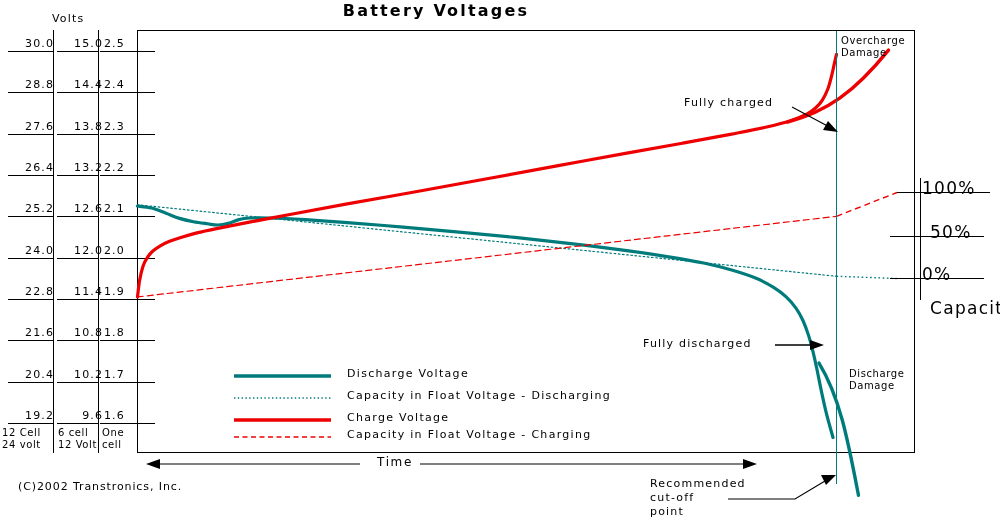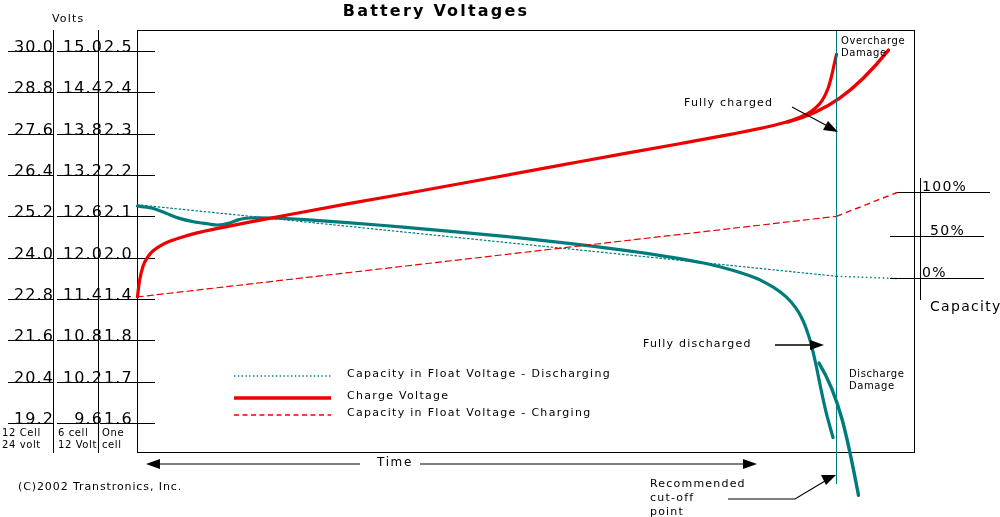--- a/index.html
+++ b/index.html
@@ -4,32 +4,32 @@
 <style>
   html,body{margin:0;padding:0;background:#fff;}
   body{width:1000px;height:517px;position:relative;overflow:hidden;
        font-family:"DejaVu Sans","Liberation Sans",sans-serif;color:#000;}
   .abs{position:absolute;}
 
   #title{left:0;top:0;width:872px;text-align:center;font-size:16px;font-weight:bold;
          letter-spacing:2.2px;top:1px;}
   #volts-label{left:52px;top:12px;font-size:11px;letter-spacing:1.2px;}
 
-  .axislbl{font-size:16px;letter-spacing:1.1px;text-align:right;}
+  .axislbl{font-size:11px;letter-spacing:1.1px;text-align:right;}
   .axislbl.c1{width:50px;}
   .axislbl.c2{width:46px;}
   .axislbl.c3{width:26px;text-align:left;}
 
   svg.plot{position:absolute;left:0;top:0;width:1000px;height:517px;overflow:visible;}
 
   .footnote{font-size:11px;letter-spacing:0.9px;line-height:15px;}
   .smalltxt{font-size:10px;letter-spacing:0.6px;line-height:12px;}
   .annot{font-size:11px;letter-spacing:1.2px;line-height:14px;}
   .legendtxt{font-size:11px;letter-spacing:1.3px;}
-  .capnum{font-size:14px;letter-spacing:1.3px;}
+  .capnum{font-size:17px;letter-spacing:1.3px;}
 </style>
 </head>
 <body>
 
 <div class="abs" id="title">Battery Voltages</div>
 <div class="abs" id="volts-label">Volts</div>
 
 <svg class="plot">
 
   <g stroke="#000" stroke-width="1" shape-rendering="crispEdges">
@@ -145,21 +145,21 @@
     <div class="abs axislbl c2" style="left: 57px; top: 285px;">11.4</div>
     <div class="abs axislbl c2" style="left: 57px; top: 326.333px;">10.8</div>
     <div class="abs axislbl c2" style="left: 57px; top: 367.667px;">10.2</div>
     <div class="abs axislbl c2" style="left: 57px; top: 409px;">9.6</div>
     <div class="abs axislbl c3" style="left: 104px; top: 37px;">2.5</div>
     <div class="abs axislbl c3" style="left: 104px; top: 78.3333px;">2.4</div>
     <div class="abs axislbl c3" style="left: 104px; top: 119.667px;">2.3</div>
     <div class="abs axislbl c3" style="left: 104px; top: 161px;">2.2</div>
     <div class="abs axislbl c3" style="left: 104px; top: 202.333px;">2.1</div>
     <div class="abs axislbl c3" style="left: 104px; top: 243.667px;">2.0</div>
-    <div class="abs axislbl c3" style="left: 104px; top: 285px;">1.4</div>
+    <div class="abs axislbl c3" style="left: 104px; top: 285px;">1.9</div>
     <div class="abs axislbl c3" style="left: 104px; top: 326.333px;">1.8</div>
     <div class="abs axislbl c3" style="left: 104px; top: 367.667px;">1.7</div>
     <div class="abs axislbl c3" style="left: 104px; top: 409px;">1.6</div>
   </div>
 <div id="axis-footers">
     <div class="abs smalltxt" style="left: 2px; top: 427px;">
       <div>12 Cell</div>
       <div>24 volt</div>
     </div>
     <div class="abs smalltxt" style="left: 58px; top: 427px;">
@@ -194,20 +194,26 @@
   <div>Recommended</div>
   <div>cut-off</div>
   <div>point</div>
 </div>
 
 <div class="abs" style="left:370px;top:455px;width:50px;text-align:center;font-size:12px;letter-spacing:1.6px;">Time</div>
 
 <div id="legend" class="abs" style="left:234px;top:362px;">
     <div style="display: flex; align-items: center; height: 22px;">
       <div style="width: 97px; height: 12px; margin-right: 16px; position: relative;"><svg width="97" height="12">
+          <line x1="0" x2="97" y1="6" y2="6" stroke="#007b7b" stroke-width="3.4"></line>
+        </svg></div>
+      <div class="legendtxt">Discharge Voltage</div>
+    </div>
+    <div style="display: flex; align-items: center; height: 22px;">
+      <div style="width: 97px; height: 12px; margin-right: 16px; position: relative;"><svg width="97" height="12">
           <line x1="0" x2="97" y1="6" y2="6" stroke="#007b7b" stroke-width="1.3" stroke-dasharray="1.4,2.4"></line>
         </svg></div>
       <div class="legendtxt">Capacity in Float Voltage - Discharging</div>
     </div>
     <div style="display: flex; align-items: center; height: 22px;">
       <div style="width: 97px; height: 12px; margin-right: 16px; position: relative;"><svg width="97" height="12">
           <line x1="0" x2="97" y1="6" y2="6" stroke="#ee0000" stroke-width="3.4"></line>
         </svg></div>
       <div class="legendtxt">Charge Voltage</div>
     </div>

